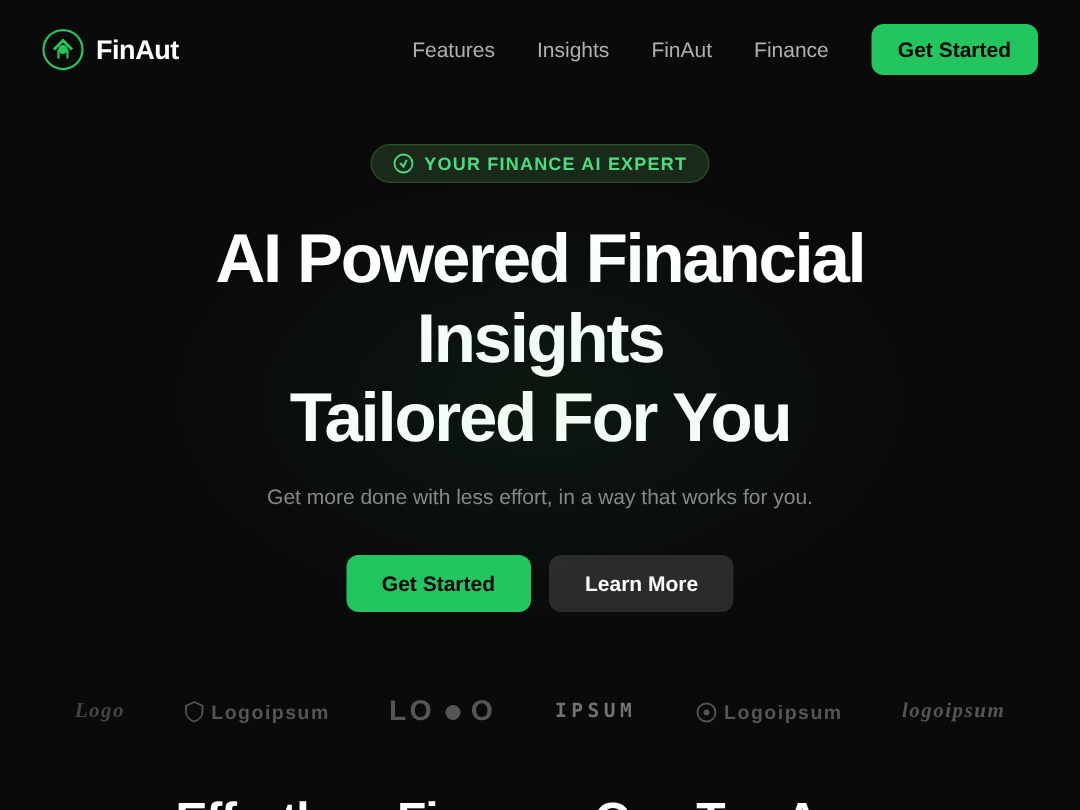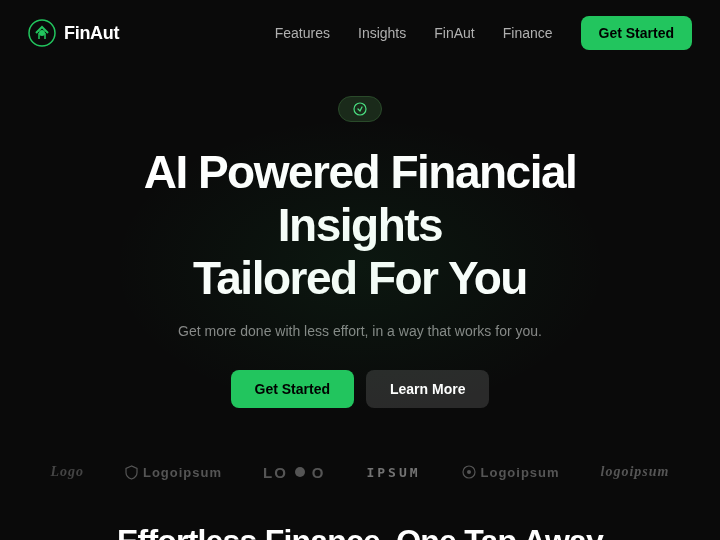--- a/index.html
+++ b/index.html
@@ -211,20 +211,21 @@
 </nav>
 
 <div class="relative">
   <div class="hero-glow"></div>
   <div class="hero">
     <div class="badge">
       <svg class="badge-icon" viewBox="0 0 14 14" fill="none">
         <circle cx="7" cy="7" r="6" stroke="#4ade80" stroke-width="1.2"></circle>
         <path d="M5 7 L7 9 L9 5" stroke="#4ade80" stroke-width="1.3" fill="none" stroke-linecap="round"></path>
       </svg>
+      <span>YOUR FINANCE AI EXPERT</span>
     </div>
 
     <h1 class="hero-title">
       <span>AI Powered Financial Insights</span><br>
       <span>Tailored For You</span>
     </h1>
 
     <p class="hero-subtitle">Get more done with less effort, in a way that works for you.</p>
 
     <div class="hero-buttons">
@@ -239,21 +240,21 @@
     <span style="font-size:14px; color:#444; font-style:italic;">Logo</span>
   </span>
 
   <span class="logo-brand">
     <svg width="13" height="15" viewBox="0 0 13 15" fill="none">
       <path d="M6.5 1L1 3.5V7.5C1 10.5 3.5 13 6.5 14C9.5 13 12 10.5 12 7.5V3.5L6.5 1Z" stroke="#555" stroke-width="1.2" fill="none"></path>
     </svg>
     <span style="color:#555; font-size:13px;">Logoipsum</span>
   </span>
 
-  <span class="logo-brand" style="color:#555; font-size:15px; letter-spacing:2px;">
+  <span class="logo-brand" style="color:#555; font-size:19px; letter-spacing:2px;">
     LO
     <span style="display:inline-block; width:10px; height:10px; background:#555; border-radius:50%; margin:0 2px;"></span>
     O
   </span>
 
   <span class="logo-brand mono" style="color:#737373; font-weight:800; letter-spacing:3px; font-size:13px;">IPSUM</span>
 
   <span class="logo-brand">
     <svg width="14" height="14" viewBox="0 0 14 14" fill="none">
       <circle cx="7" cy="7" r="6" stroke="#555" stroke-width="1.2"></circle>

